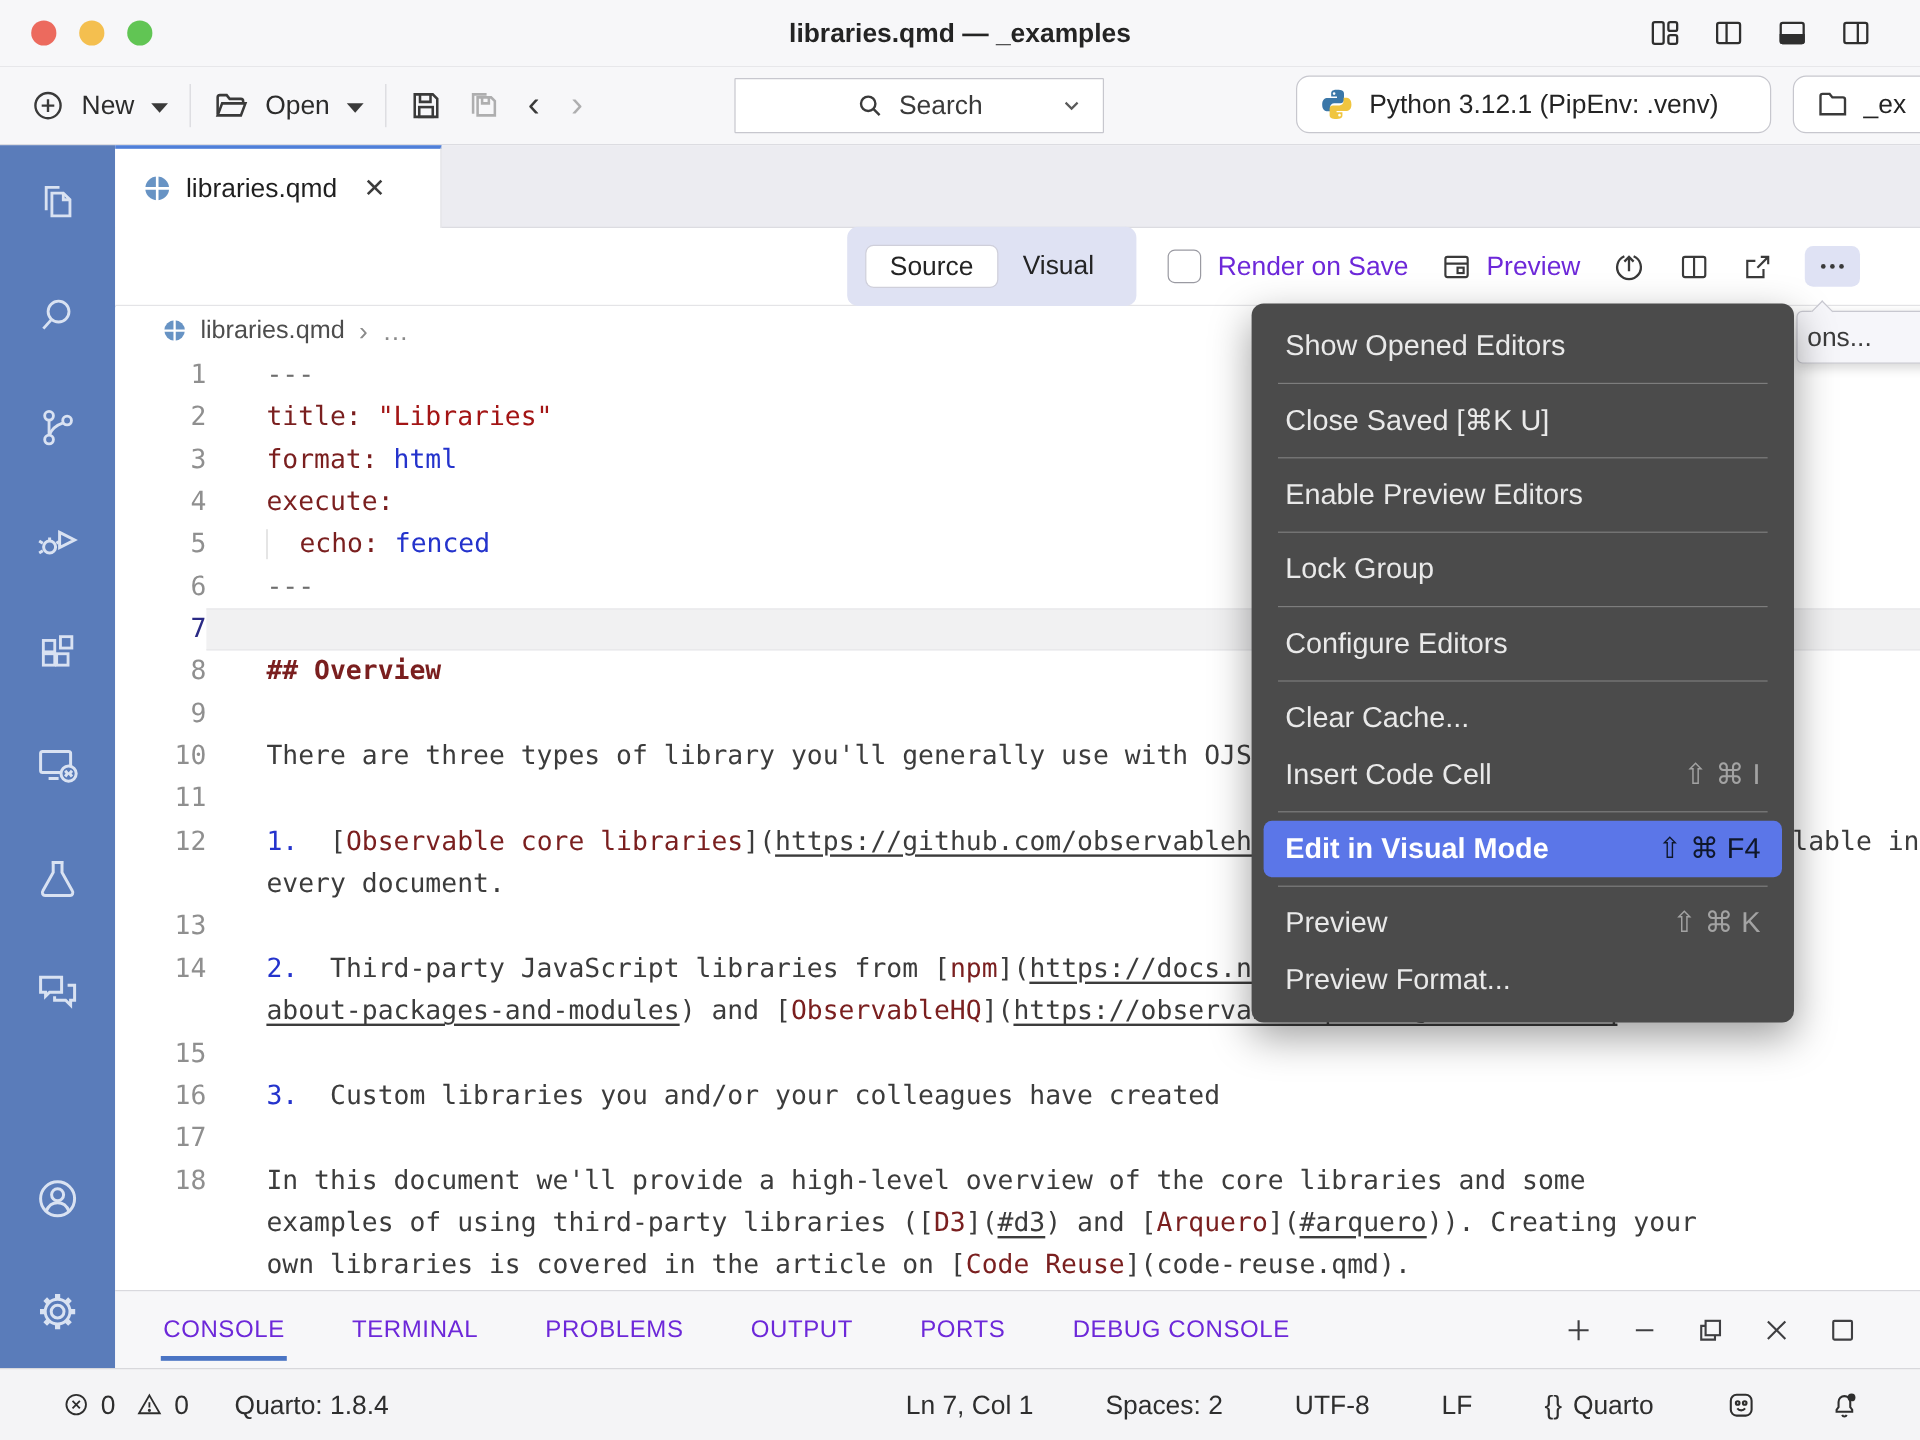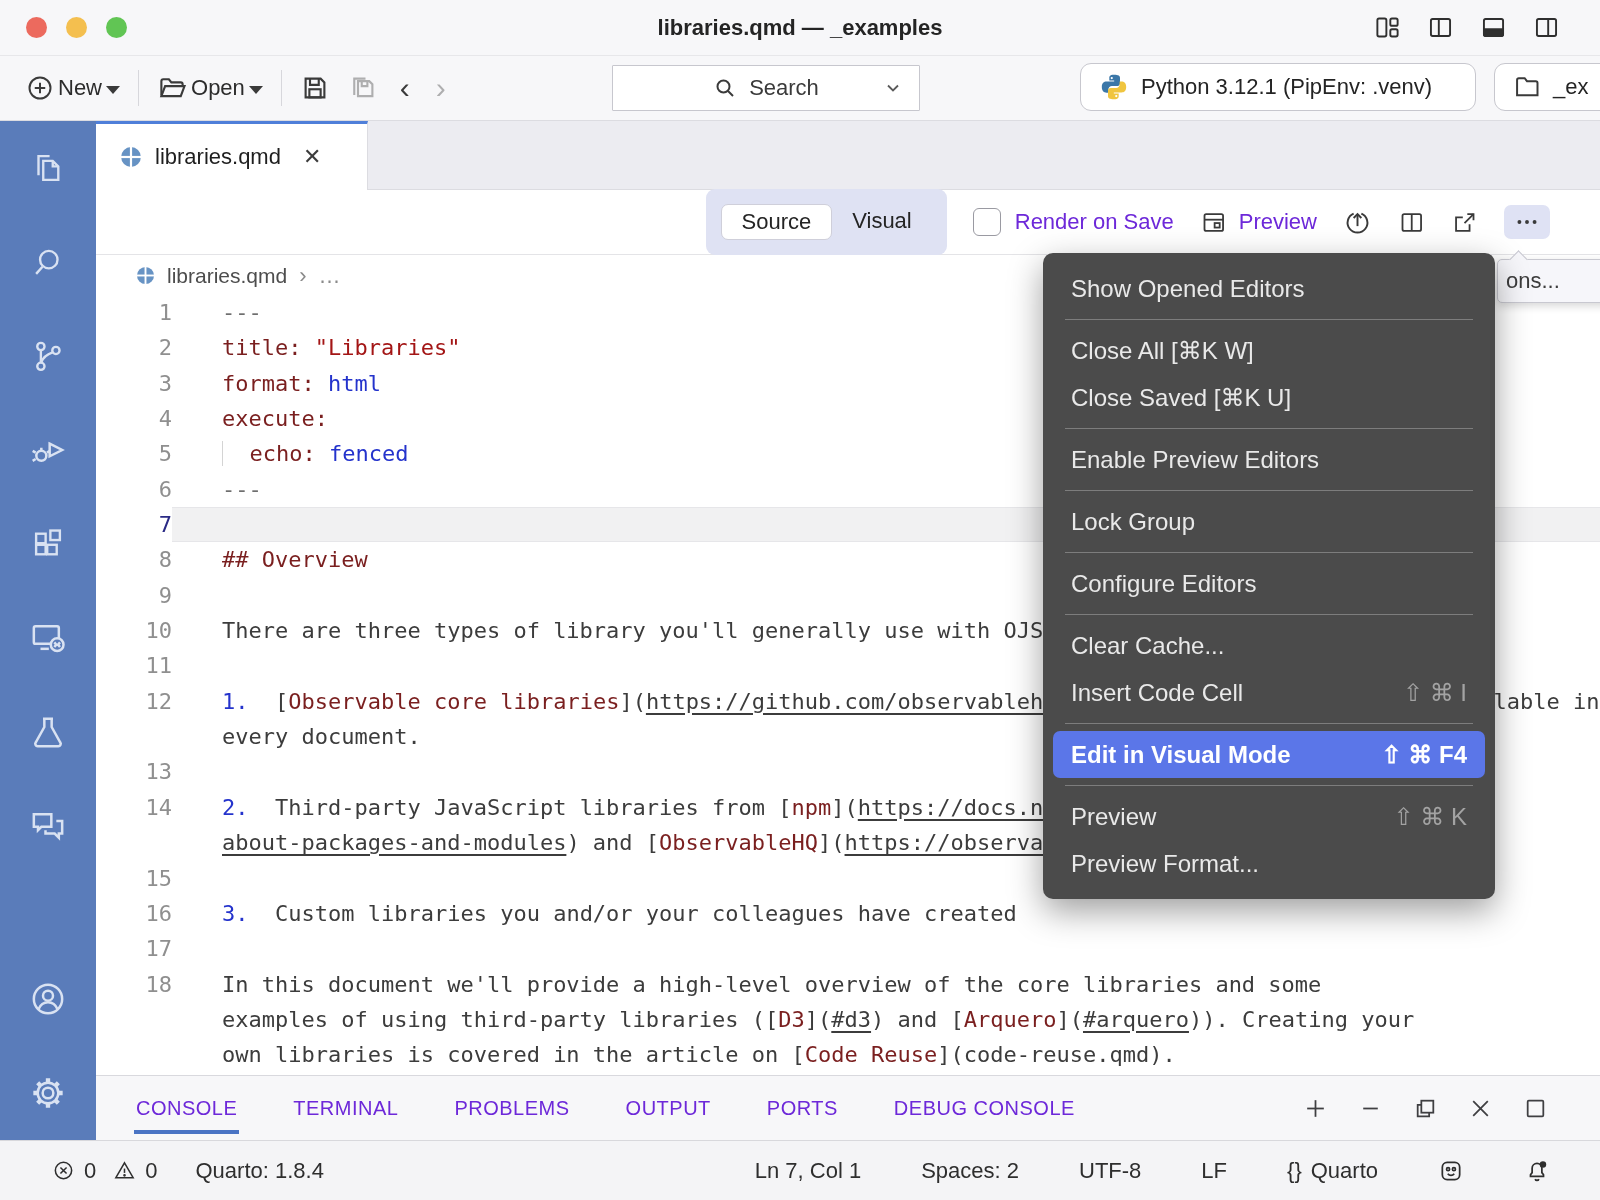--- a/index.html
+++ b/index.html
@@ -13,21 +13,21 @@
   .lights{display:flex;gap:19px;margin-left:26px;}
   .light{width:21px;height:21px;border-radius:50%;}
   .light.red{background:#ec6a5e;} .light.yellow{background:#f4bf4f;} .light.green{background:#61c554;}
   .win-title{position:absolute;left:0;right:0;text-align:center;font-size:22px;font-weight:bold;color:#242424;}
   .win-icons{position:absolute;right:40px;top:0;height:55px;display:flex;align-items:center;gap:26px;}
 
   
   .toolbar{position:absolute;left:0;top:56px;width:1600px;height:64px;background:#f7f7f9;
            border-bottom:1px solid #dcdce1;}
   .tb-left{position:absolute;left:26px;top:0;height:64px;display:flex;align-items:center;gap:18px;}
-  .tb-btn{display:flex;align-items:center;gap:4px;font-size:22px;color:#2c2c2c;cursor:default;}
+  .tb-btn{display:flex;align-items:center;gap:14px;font-size:22px;color:#2c2c2c;cursor:default;}
   .tb-divider{width:1px;height:36px;background:#d7d7dc;}
   .caret{width:0;height:0;border-left:7px solid transparent;border-right:7px solid transparent;
          border-top:8px solid #3a3a3a;margin-top:3px;}
   .dim{opacity:.38;}
   .nav-ch{font-size:30px;color:#3a3a3a;padding:0 4px;}
   .searchbox{position:absolute;left:612px;top:9px;width:306px;height:44px;border:1.5px solid #c7c7ce;
              border-radius:1px;background:#fff;display:flex;align-items:center;}
   .searchbox .s-label{display:flex;align-items:center;gap:12px;margin:0 auto;font-size:22px;color:#3a3a3a;}
   .searchbox .s-caret{position:absolute;right:16px;}
   .envbox{position:absolute;left:1080px;top:7px;width:396px;height:48px;border:1.5px solid #c7c7ce;
@@ -74,29 +74,29 @@
   .ed-row{display:flex;height:35.35px;line-height:35.35px;
           font-family:"DejaVu Sans Mono",monospace;font-size:22px;}
   .ed-num{width:76px;flex:none;text-align:right;color:#8f8f8f;}
   .ed-code{flex:1;white-space:pre;padding-left:50px;}
   .ed-row.cur .ed-num{color:#2a2a85;}
   .ed-row.cur .ed-code{background:#f1f1f2;border-top:1px solid #e6e6e9;border-bottom:1px solid #e6e6e9;
                        box-sizing:border-box;line-height:33.35px;}
   .t-sep{color:#6e6e6e;} .t-key{color:#7a1f1f;} .t-str{color:#a31515;} .t-val{color:#2433cc;}
   .t-num{color:#2433cc;} .t-link{color:#7a1f1f;} .t-p{color:#3c3c3c;} 
   .t-url{color:#3c3c3c;text-decoration:underline;text-underline-offset:4px;}
-  .t-head{color:#7a1f1f;font-weight:normal;} .t-g{border-left:1px solid #d4d4d4;}
+  .t-head{color:#7a1f1f;font-weight:bold;} .t-g{border-left:1px solid #d4d4d4;}
 
   
   .menu{position:absolute;left:1043px;top:253px;width:452px;background:#4b4b4b;border-radius:10px;
         box-shadow:0 12px 34px rgba(0,0,0,.38);padding:12px 0;z-index:60;font-size:24px;color:#e9e9e9;}
   .menu-item{height:47px;display:flex;align-items:center;padding:0 18px;margin:0 10px;border-radius:7px;}
   .menu-item .sc{margin-left:auto;color:#a3a3a3;}
   .menu-item.hl{background:#5b76e8;color:#fff;font-weight:bold;}
-  .menu-item.hl .sc{color:#ffffff;font-weight:bold;}
+  .menu-item.hl .sc{color:#0f172a;font-weight:normal;}
   .menu-sep{height:1px;background:rgba(255,255,255,.28);margin:7px 22px;}
 
   
   .tooltip{position:absolute;left:1497px;top:259px;height:42px;width:120px;background:#f6f6fa;
            border:1px solid #c8c8d0;border-radius:5px;z-index:40;display:flex;align-items:center;
            padding:0 8px;font-size:22px;color:#3c3c3c;box-shadow:0 3px 9px rgba(0,0,0,.16);}
   .tooltip::before{content:"";position:absolute;top:-7px;left:14px;width:12px;height:12px;
            background:#f6f6fa;border-left:1px solid #c8c8d0;border-top:1px solid #c8c8d0;
            transform:rotate(45deg);}
 
@@ -502,23 +502,20 @@
   <div class="tooltip">
     <span>ons...</span>
   </div>
 
   <div class="menu" id="context-menu">
       <div class="menu-item">
         <span>Show Opened Editors</span>
       </div>
       <div class="menu-sep"></div>
       <div class="menu-item">
-        <span>Close All [⌘K W]</span>
-      </div>
-      <div class="menu-item">
         <span>Close Saved [⌘K U]</span>
       </div>
       <div class="menu-sep"></div>
       <div class="menu-item">
         <span>Enable Preview Editors</span>
       </div>
       <div class="menu-sep"></div>
       <div class="menu-item">
         <span>Lock Group</span>
       </div>

